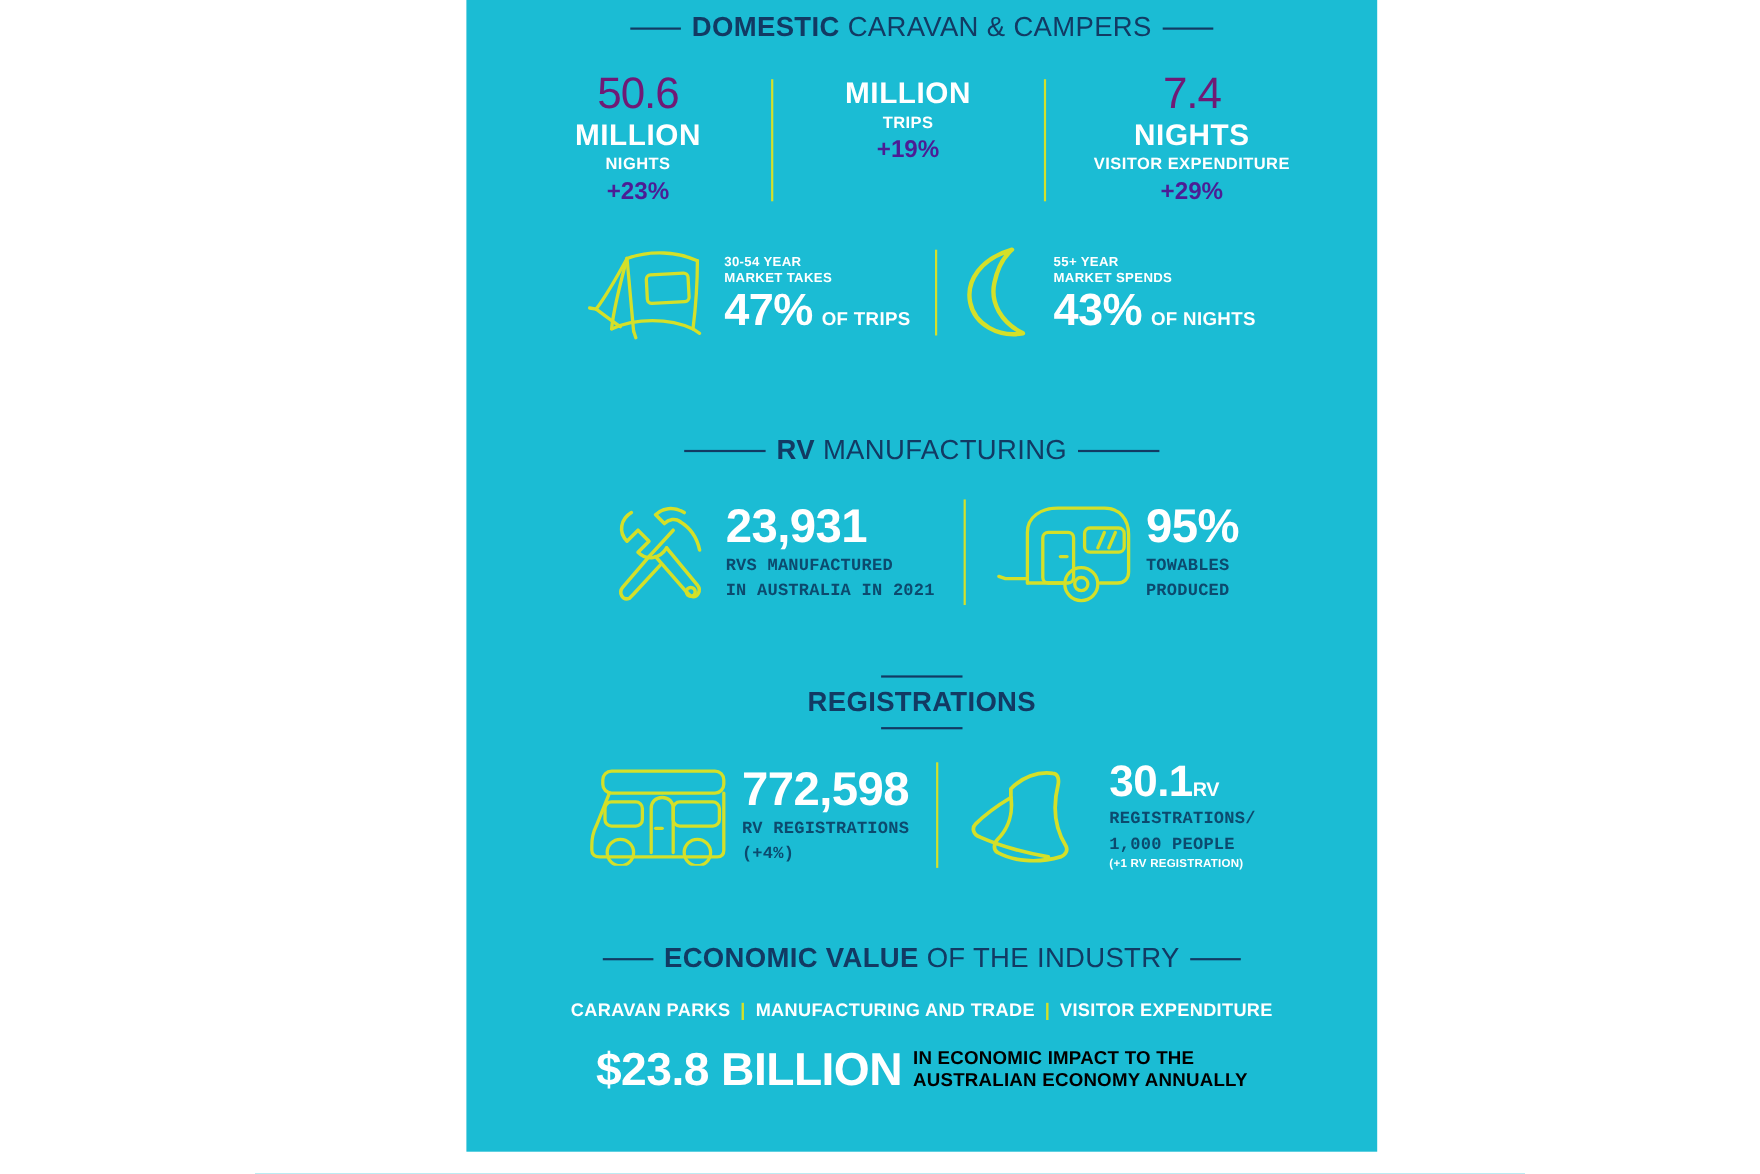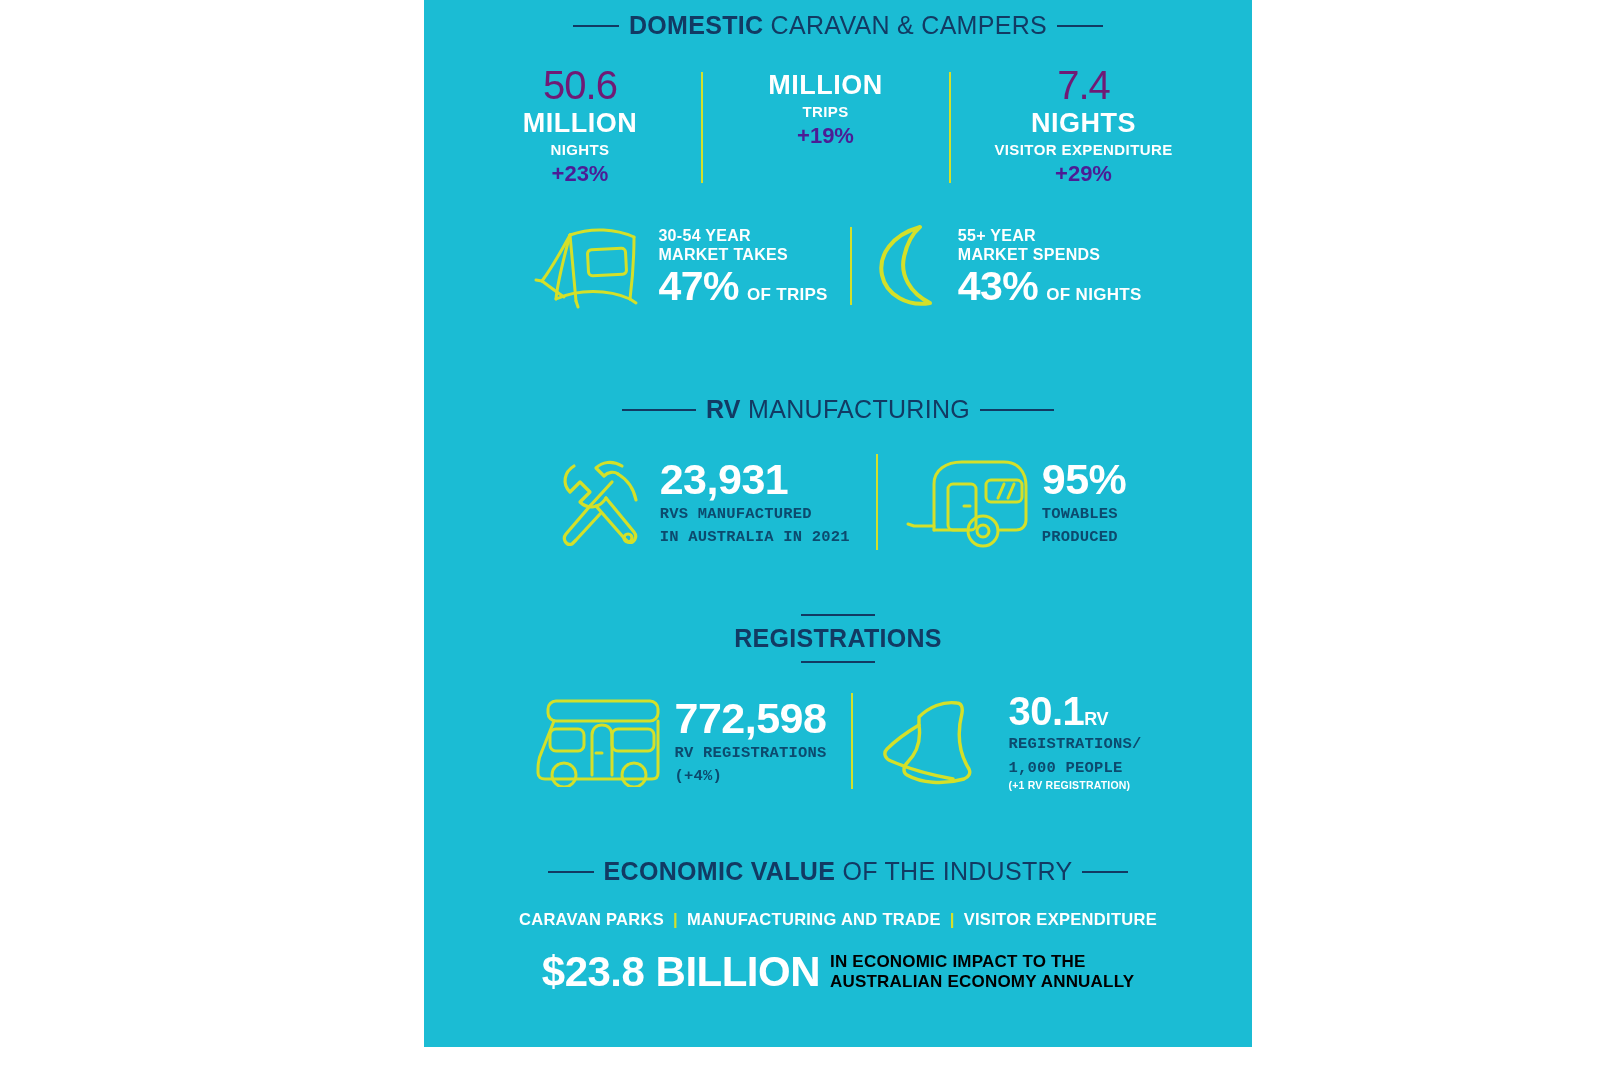--- a/index.html
+++ b/index.html
@@ -62,21 +62,21 @@
     color:#4c1d95;font-size:22px;font-weight:bold;line-height:1.2;margin-top:1px;
   }
 
   
   .icon-row{
     display:flex;justify-content:center;align-items:center;
   }
   .cell{display:flex;align-items:center;gap:12px;}
   .cell .txt{color:#ffffff;}
   .lbl{
-    font-size:16px;font-weight:bold;line-height:1.22;letter-spacing:.3px;
+    font-size:12px;font-weight:bold;line-height:1.22;letter-spacing:.3px;
   }
   .pctline{display:flex;align-items:baseline;gap:8px;margin-top:1px;}
   .pct-big{font-size:41px;font-weight:bold;line-height:1;letter-spacing:-.5px;}
   .pct-tail{font-size:17px;font-weight:bold;letter-spacing:.3px;}
 
   .vdiv2{width:2px;height:78px;background:#d4e029;margin:0 22px;}
 
   .num-white{
     color:#ffffff;font-size:43px;font-weight:bold;line-height:1;
     letter-spacing:-.5px;

